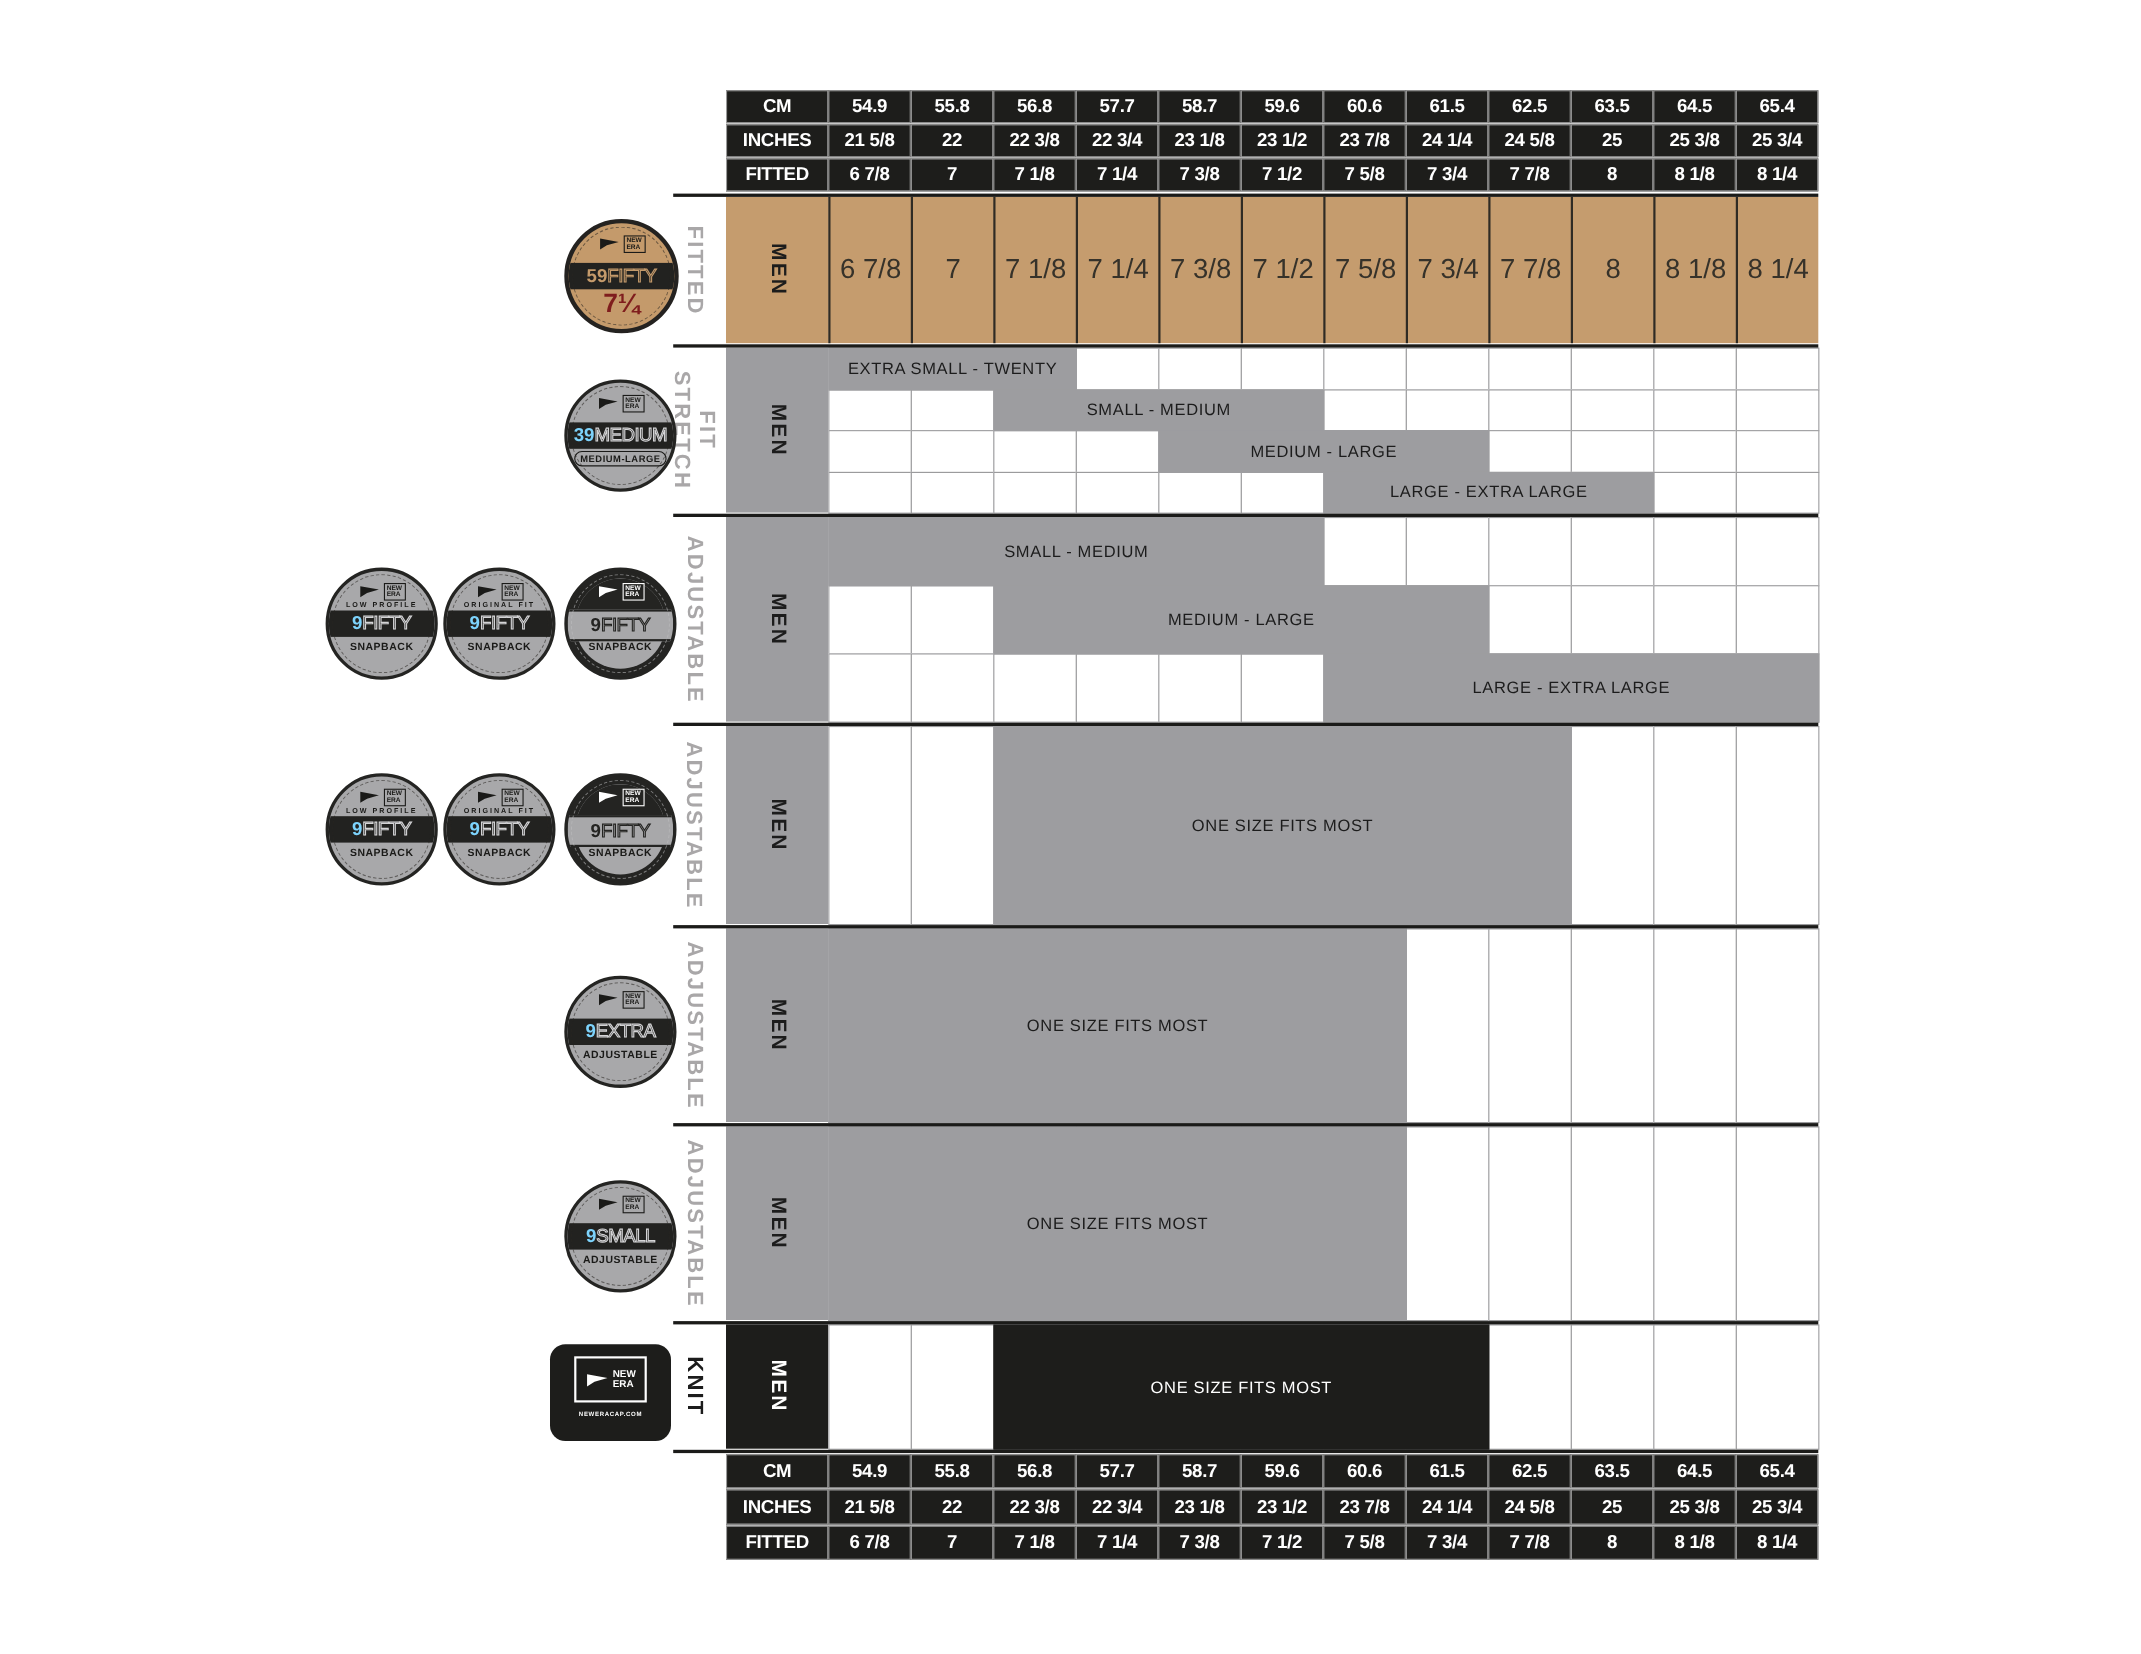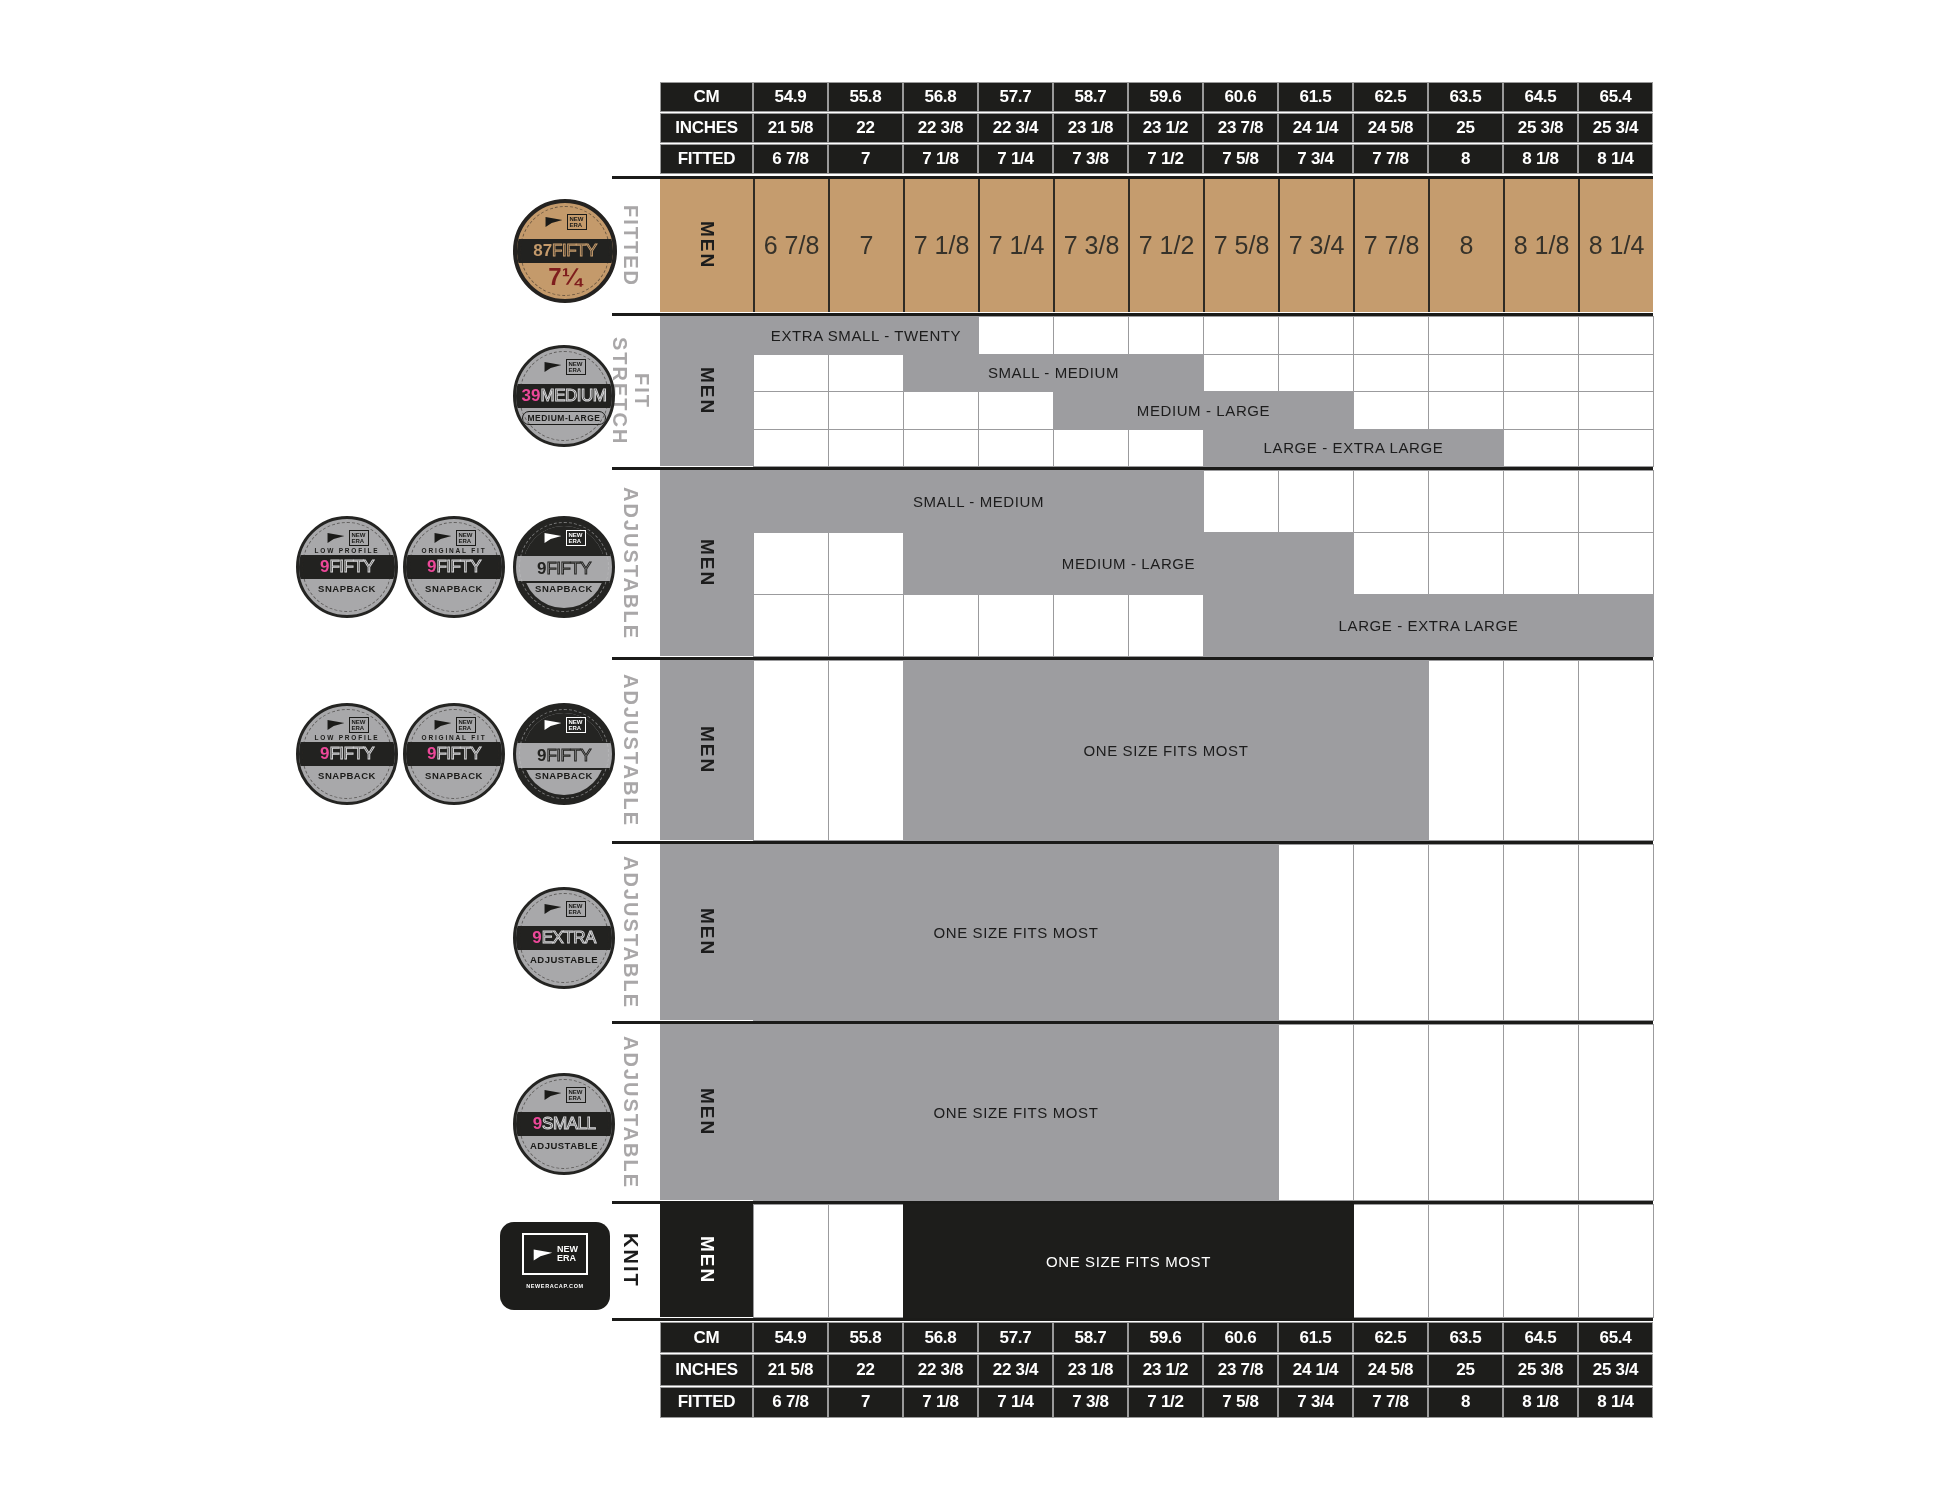--- a/index.html
+++ b/index.html
@@ -51,21 +51,21 @@
   .badge .inner { position:absolute; inset:7px; border-radius:50%; background:#a8a8aa; overflow:hidden; }
   .badge .cap { position:absolute; top:0; left:0; right:0; height:36%; background:#242422; }
   .b-logo { position:absolute; top:11%; left:0; right:0; display:flex; justify-content:center; align-items:center; gap:3px; color:#1a1a18; z-index:3; }
   .b-logo.white { color:#ffffff; }
   .b-box { border:1.5px solid currentColor; font-size:6px; line-height:1.05; font-weight:700; padding:1px 2px; text-align:left; }
   .b-arc { position:absolute; top:29%; width:100%; text-align:center; font-size:6.5px; font-weight:700; letter-spacing:1.8px; color:#1a1a18; z-index:3; }
   .b-band { position:absolute; left:0; right:0; top:38%; height:25%; background:#222220; display:flex; align-items:center; justify-content:center; z-index:3; }
   .badge.dark .b-band { background:#a8a8aa; border-top:2.5px solid #242422; border-bottom:2.5px solid #242422; top:36%; height:27%; }
   .b-num { font-size:17px; font-weight:700; }
   .b-rest { font-size:17px; font-weight:400; letter-spacing:-0.5px; color:transparent; }
-  .badge.gray .b-num { color:#ec4899; } .badge.gray .b-rest { -webkit-text-stroke:1px #d4d4d6; }
+  .badge.gray .b-num { color:#7dd3fc; } .badge.gray .b-rest { -webkit-text-stroke:1px #d4d4d6; }
   .badge.tan  .b-num { color:#c49a6b; } .badge.tan  .b-rest { -webkit-text-stroke:1px #c49a6b; }
   .badge.dark .b-num { color:#242422; } .badge.dark .b-rest { -webkit-text-stroke:1px #242422; }
   .b-bottom { position:absolute; top:67%; width:100%; text-align:center; font-size:9.5px; font-weight:700; letter-spacing:.5px; color:#1a1a18; z-index:3; }
   .b-bottom .boxed { border:1.5px solid #1a1a18; border-radius:8px; padding:1px 4px; font-size:8.5px; }
   .b-size { position:absolute; top:62%; width:100%; text-align:center; font-size:24px; font-weight:700; color:#7f1d1d; z-index:3; }
   
   .knit-badge { position:absolute; left:500px; top:1222px; width:110px; height:88px; background:#1d1d1b; border-radius:14px; }
   .knit-logo { margin:11px auto 0; width:66px; height:42px; border:2px solid #ffffff; display:flex; align-items:center; justify-content:center; gap:3px; color:#ffffff; box-sizing:border-box; }
   .knit-lines { font-size:9px; line-height:1.05; font-weight:700; }
   .knit-url { color:#ffffff; font-size:5.5px; text-align:center; margin-top:8px; letter-spacing:.6px; font-weight:700; }
@@ -377,21 +377,21 @@
       <div class="b-logo">
         <svg width="20" height="13" viewBox="0 0 26 16">
           <path d="M2 15 L2 2 L24 6 L10 10 Z" fill="#1a1a18"></path>
         </svg>
         <div class="b-box">
           <div>NEW</div>
           <div>ERA</div>
         </div>
       </div>
       <div class="b-band">
-        <span class="b-num">87</span>
+        <span class="b-num">59</span>
         <span class="b-rest">FIFTY</span>
       </div>
       <div class="b-size">7¼</div>
     </div>
     <div class="badge gray" style="left: 513px; top: 345px;">
       <div class="b-logo">
         <svg width="20" height="13" viewBox="0 0 26 16">
           <path d="M2 15 L2 2 L24 6 L10 10 Z" fill="#1a1a18"></path>
         </svg>
         <div class="b-box">

